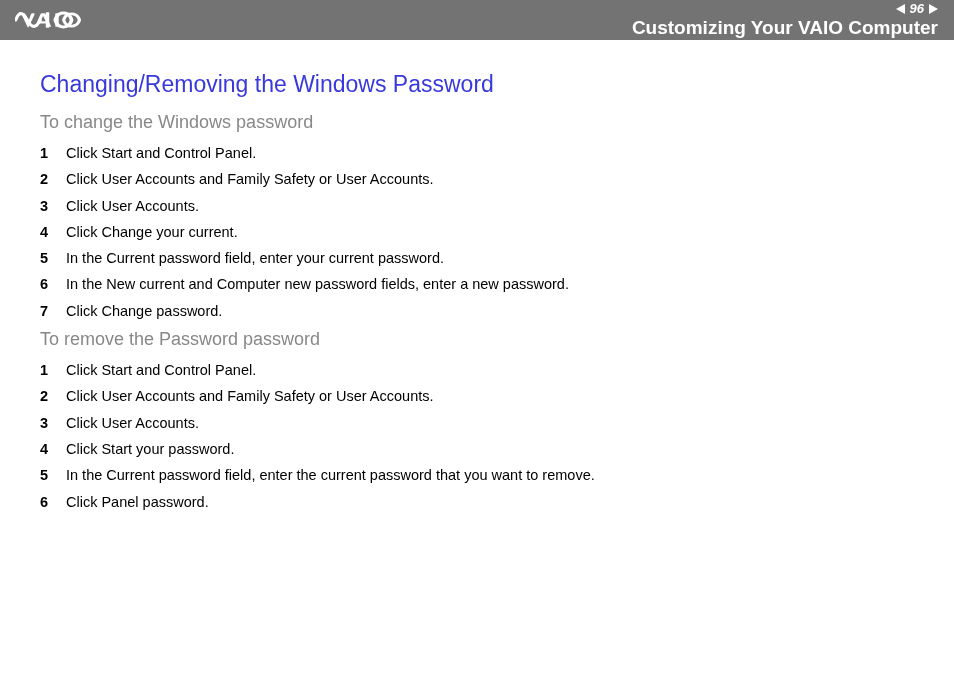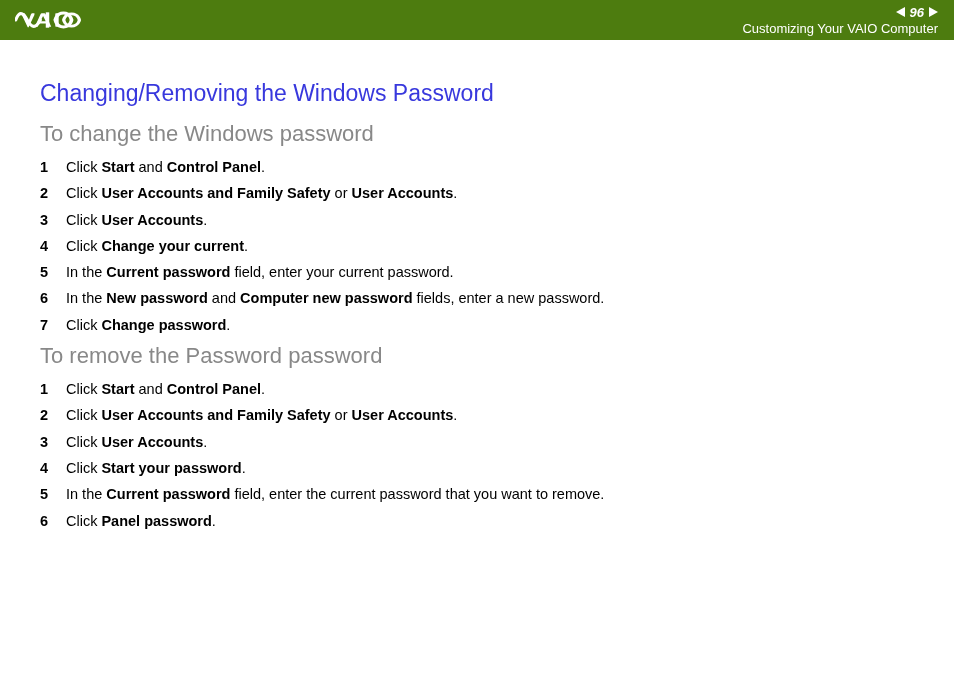--- a/index.html
+++ b/index.html
@@ -4,21 +4,21 @@
   <style>
     * { margin: 0; padding: 0; box-sizing: border-box; }
     body {
       width: 954px;
       height: 674px;
       font-family: Arial, Helvetica, sans-serif;
       background: #fff;
       position: relative;
     }
     .header {
-      background: #4d7c0f;
+      background: #737373;
       color: #fff;
       height: 40px;
       display: flex;
       align-items: center;
       justify-content: space-between;
       padding: 0 16px 0 20px;
     }
     .logo {
       font-family: Arial, sans-serif;
       font-weight: bold;
@@ -54,55 +54,55 @@
       border-top: 5px solid transparent;
       border-bottom: 5px solid transparent;
       border-right: 9px solid #fff;
     }
     .nav-arrow.right {
       border-top: 5px solid transparent;
       border-bottom: 5px solid transparent;
       border-left: 9px solid #fff;
     }
     .header-title {
-      font-size: 13px;
-      font-weight: normal;
+      font-size: 19px;
+      font-weight: bold;
     }
     .content {
-      padding: 40px 40px 20px 40px;
+      padding: 31px 40px 20px 40px;
     }
     .page-title {
       color: #3838dd;
       font-size: 23px;
       font-weight: normal;
       margin-bottom: 14px;
     }
     .subtitle {
       color: #888;
-      font-size: 22px;
+      font-size: 18px;
       font-weight: normal;
       margin-bottom: 10px;
       margin-top: 6px;
     }
     .steps {
       margin-bottom: 8px;
     }
     .step {
       display: flex;
       font-size: 14.5px;
       line-height: 1.4;
       margin-bottom: 6px;
       color: #000;
     }
     .step-num {
       font-weight: bold;
       min-width: 26px;
     }
     .step-text b {
-      font-weight: bold;
+      font-weight: normal;
     }
   </style>
 </head>
 <body>
 
 <div class="header">
   <div class="logo">
     <svg viewBox="0 0 140 28" width="95">
       <path d="M 3 4 Q 2 4 3 7 L 11 24 Q 12 26 13 24 L 21 7 Q 22 4 21 4 L 18 4 Q 17 4 16 6 L 12 17 L 8 6 Q 7 4 6 4 Z"></path>
       <path d="M 36 4 L 32 4 Q 31 4 30 6 L 22 24 L 26 24 L 28 19 L 40 19 L 42 24 L 46 24 L 38 6 Q 37 4 36 4 Z M 34 8 L 38 16 L 30 16 Z"></path>
@@ -152,21 +152,21 @@
       <div class="step">
         <div class="step-num">4</div>
         <div class="step-text">Click <b>Change your current</b>.</div>
       </div>
       <div class="step">
         <div class="step-num">5</div>
         <div class="step-text">In the <b>Current password</b> field, enter your current password.</div>
       </div>
       <div class="step">
         <div class="step-num">6</div>
-        <div class="step-text">In the <b>New password</b> and <b>Computer new password</b> fields, enter a new password.</div>
+        <div class="step-text">In the <b>New current</b> and <b>Computer new password</b> fields, enter a new password.</div>
       </div>
       <div class="step">
         <div class="step-num">7</div>
         <div class="step-text">Click <b>Change password</b>.</div>
       </div>
     </div>
 
   <h2 class="subtitle">To remove the Password password</h2>
   <div class="steps" id="steps2">
       <div class="step">

